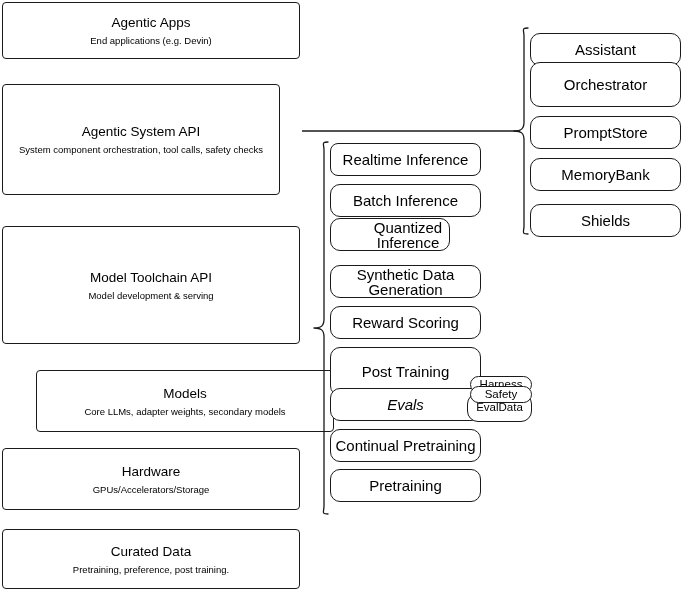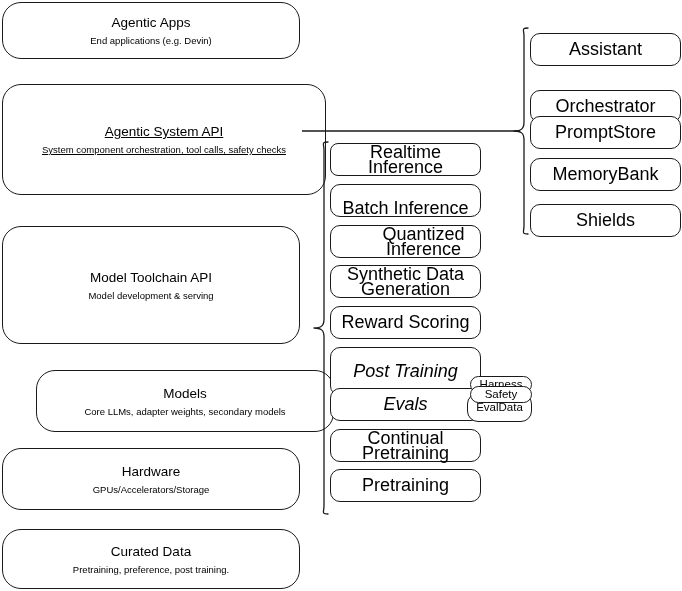--- a/index.html
+++ b/index.html
@@ -16,21 +16,21 @@
     width: 682px;
     height: 591px;
     background: #ffffff;
     overflow: hidden;
   }
   .node {
     position: absolute;
     box-sizing: border-box;
     background: #ffffff;
     border: 1.4px solid #1a1a1a;
-    border-radius: 19px;
+    border-radius: 4px;
     display: flex;
     flex-direction: column;
     align-items: center;
     justify-content: center;
     text-align: center;
   }
   .layer-title {
     font-size: 13.5px;
     line-height: 17px;
     color: #000;
@@ -39,21 +39,21 @@
     font-size: 9.5px;
     line-height: 13px;
     color: #000;
     margin-top: 3px;
   }
   .mid-node, .right-node {
     border-radius: 10px;
     border-width: 1.4px;
   }
   .mid-label, .right-label {
-    font-size: 18px;
+    font-size: 15px;
     line-height: 15px;
   }
   .pill {
     position: absolute;
     box-sizing: border-box;
     background: #ffffff;
     border: 1.4px solid #1a1a1a;
     border-radius: 11px;
     display: flex;
     align-items: center;
@@ -74,21 +74,21 @@
 </head>
 <body>
 
 <div id="canvas">
 
   <div class="node" style="left:2px; top:2px; width:298px; height:57px;">
     <div class="layer-title">Agentic Apps</div>
     <div class="layer-sub">End applications (e.g. Devin)</div>
   </div>
 
-  <div class="node" style="left:2px; top:84px; width:324px; height:111px;text-decoration:underline;">
+  <div class="node" style="left:2px; top:84px; width:278px; height:111px;">
     <div class="layer-title">Agentic System API</div>
     <div class="layer-sub">System component orchestration, tool calls, safety checks</div>
   </div>
 
   <div class="node" style="left:2px; top:226px; width:298px; height:118px;">
     <div class="layer-title">Model Toolchain API</div>
     <div class="layer-sub">Model development &amp; serving</div>
   </div>
 
   <div class="node" style="left:2px; top:370px; width:298px; height:62px;margin-left:34px;">
@@ -123,37 +123,37 @@
     <svg width="18" height="378" viewBox="0 0 18 378">
       <path d="M 16 2 C 9 2 12 4 12 10 L 12 179 C 12 186 9 188 2 188
                C 9 188 12 190 12 197 L 12 366 C 12 372 9 374 16 374" stroke="#1a1a1a" stroke-width="1.3" fill="none" stroke-linecap="round" stroke-linejoin="round"></path>
     </svg>
   </div>
 
   <div class="node mid-node" style="left:330px; top:143px; width:151px; height:33px;border-radius:8px;">
     <div class="mid-label">Realtime Inference</div>
   </div>
 
-  <div class="node mid-node" style="left:330px; top:184px; width:151px; height:33px;justify-content:flex-end;">
+  <div class="node mid-node" style="left:330px; top:184px; width:151px; height:33px;">
     <div class="mid-label">Batch Inference</div>
   </div>
 
-  <div class="node mid-node" style="left:330px; top:225px; width:151px; height:33px;padding-left:36px;">
+  <div class="node mid-node" style="left:330px; top:218px; width:120px; height:33px;padding-left:36px;">
     <div class="mid-label">Quantized Inference</div>
   </div>
 
   <div class="node mid-node" style="left:330px; top:265px; width:151px; height:33px;">
     <div class="mid-label">Synthetic Data Generation</div>
   </div>
 
   <div class="node mid-node" style="left:330px; top:306px; width:151px; height:33px;">
     <div class="mid-label">Reward Scoring</div>
   </div>
 
-  <div class="node mid-node" style="left:330px; top:347px; width:151px; height:49px;font-style:italic;">
+  <div class="node mid-node" style="left:330px; top:347px; width:151px; height:49px;">
     <div class="mid-label">Post Training</div>
   </div>
 
   <div class="node mid-node" style="left:330px; top:388px; width:151px; height:33px;font-style:italic;">
     <div class="mid-label">Evals</div>
   </div>
 
   <div class="node mid-node" style="left:330px; top:469px; width:151px; height:33px;">
     <div class="mid-label">Pretraining</div>
   </div>
@@ -171,21 +171,21 @@
   </div>
 
   <div class="pill" style="left:470px; top:386px; width:62px; height:17px;">
     <span>Safety</span>
   </div>
 
   <div class="node right-node" style="left:530px; top:33px; width:151px; height:33px;">
     <div class="right-label">Assistant</div>
   </div>
 
-  <div class="node right-node" style="left:530px; top:90px; width:151px; height:33px;text-align:right;">
+  <div class="node right-node" style="left:530px; top:62px; width:151px; height:45px;text-align:right;">
     <div class="right-label">Orchestrator</div>
   </div>
 
   <div class="node right-node" style="left:530px; top:116px; width:151px; height:33px;">
     <div class="right-label">PromptStore</div>
   </div>
 
   <div class="node right-node" style="left:530px; top:158px; width:151px; height:33px;border-radius:10px;">
     <div class="right-label">MemoryBank</div>
   </div>

